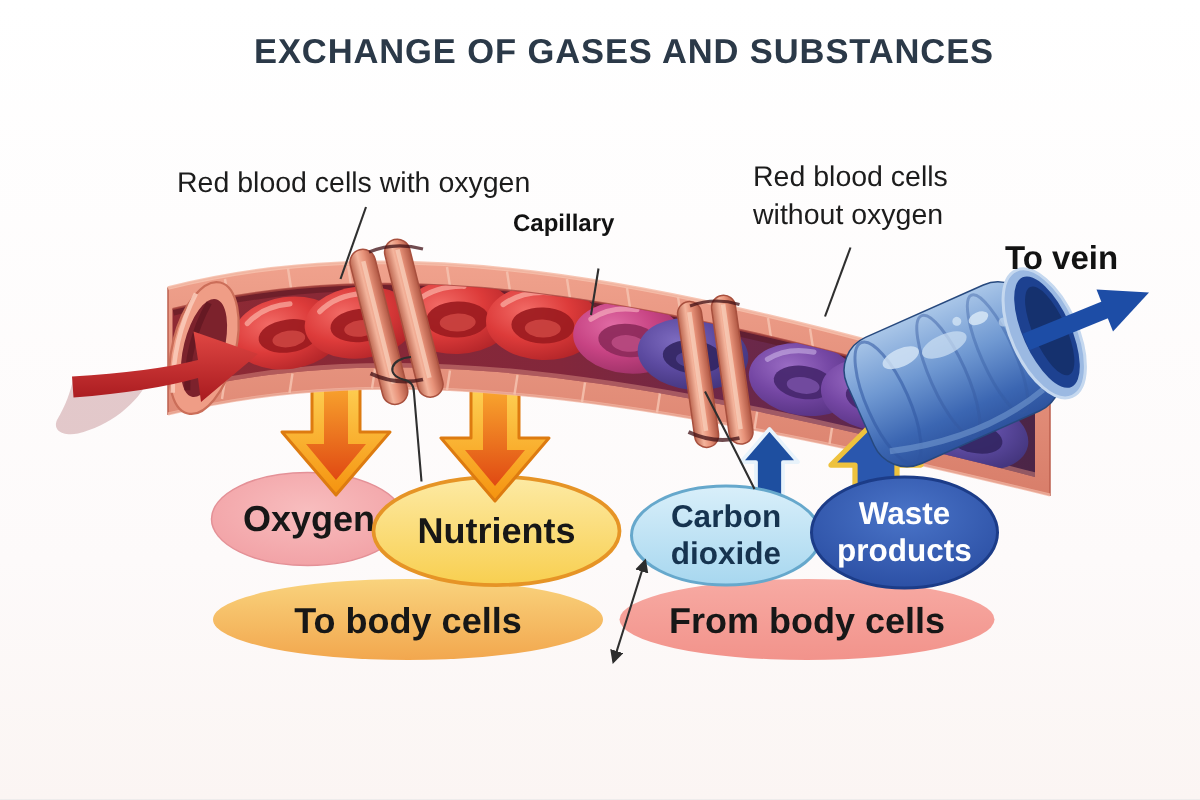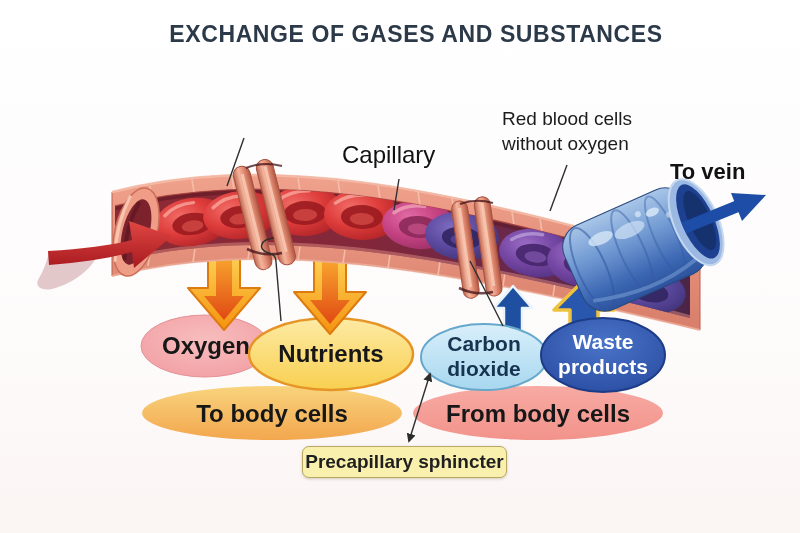--- a/index.html
+++ b/index.html
@@ -6,21 +6,21 @@
   .stage{
     position:relative;width:800px;height:533px;overflow:hidden;
     background:linear-gradient(180deg,#ffffff 0%,#fdfafa 70%,#fbf5f3 100%);
     font-family:"Liberation Sans",sans-serif;color:#1b1b1b;
   }
   .stage svg{position:absolute;left:0;top:0;}
   .title{position:absolute;left:16px;top:16px;width:800px;text-align:center;
     color:#2b3948;font-size:23px;font-weight:700;letter-spacing:.6px;line-height:36px;}
   .lbl{position:absolute;white-space:nowrap;}
   .lbl-rbc-oxy{left:118px;top:112px;font-size:19px;font-weight:500;color:#1c1c1c;}
-  .lbl-capillary{left:342px;top:141px;font-size:24px;font-weight:400;color:#121212;}
+  .lbl-capillary{left:342px;top:141px;font-size:16px;font-weight:700;color:#121212;}
   .lbl-rbc-deoxy{left:502px;top:106px;width:182px;text-align:left;font-size:19px;
     font-weight:500;line-height:25px;white-space:pre-line;color:#1c1c1c;}
   .lbl-tovein{left:670px;top:159px;font-size:22px;font-weight:700;color:#121212;}
   .lbl-artery{left:13px;top:197px;font-size:23px;font-weight:600;color:#141414;}
   .sphincter-box{position:absolute;left:302px;top:446px;width:203px;height:30px;
     line-height:30px;text-align:center;font-size:19px;font-weight:700;color:#1f1f1f;
     background:#faf0ae;border:1.5px solid #b9a863;border-radius:7px;
     box-shadow:0 1px 3px rgba(90,70,20,.25);}
   .oval-text{font-family:"Liberation Sans",sans-serif;}
 </style>
@@ -285,20 +285,20 @@
     <path d="M274,238 c-14,1 -17,12 -5,15 c5,1 7,4 7,9 L281,321"></path>
     <path d="M470,261 Q489,298 503,326"></path>
     <path d="M430,374 L409,441" marker-start="url(#ah)" marker-end="url(#ah)"></path>
   </g>
 </svg>
 
 <div class="title">
   <div>EXCHANGE OF GASES AND SUBSTANCES</div>
 </div>
 
+<div class="lbl lbl-rbc-oxy">Red blood cells with oxygen</div>
 <div class="lbl lbl-capillary">Capillary</div>
 <div class="lbl lbl-rbc-deoxy">Red blood cells
 without oxygen</div>
 <div class="lbl lbl-tovein">To vein</div>
 
-<div class="sphincter-box">Precapillary sphincter</div>
 
 </div>
 
 </body></html>

